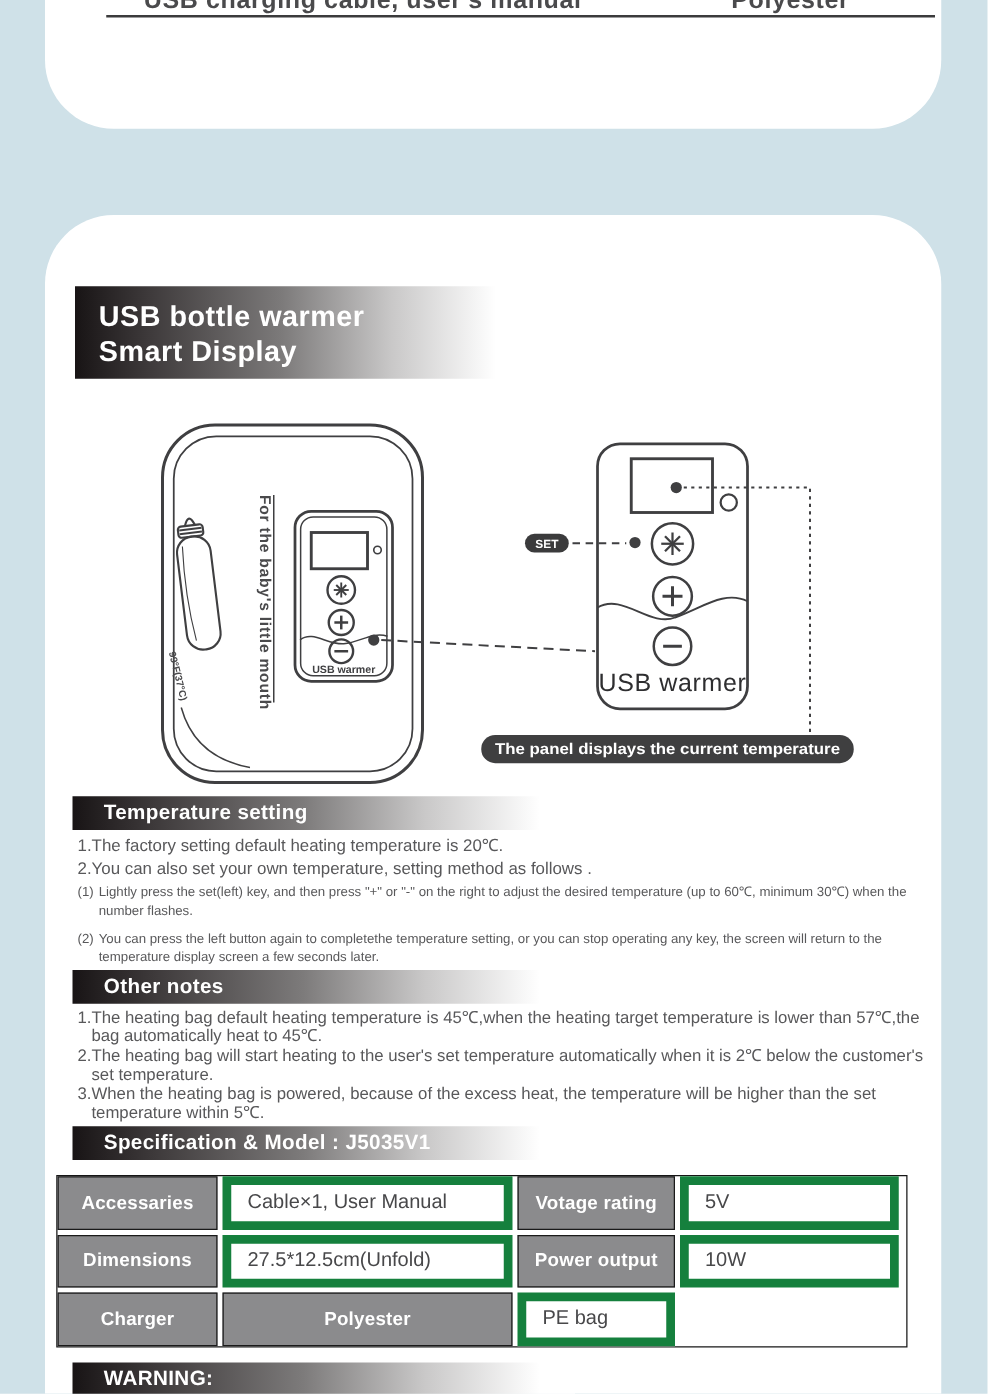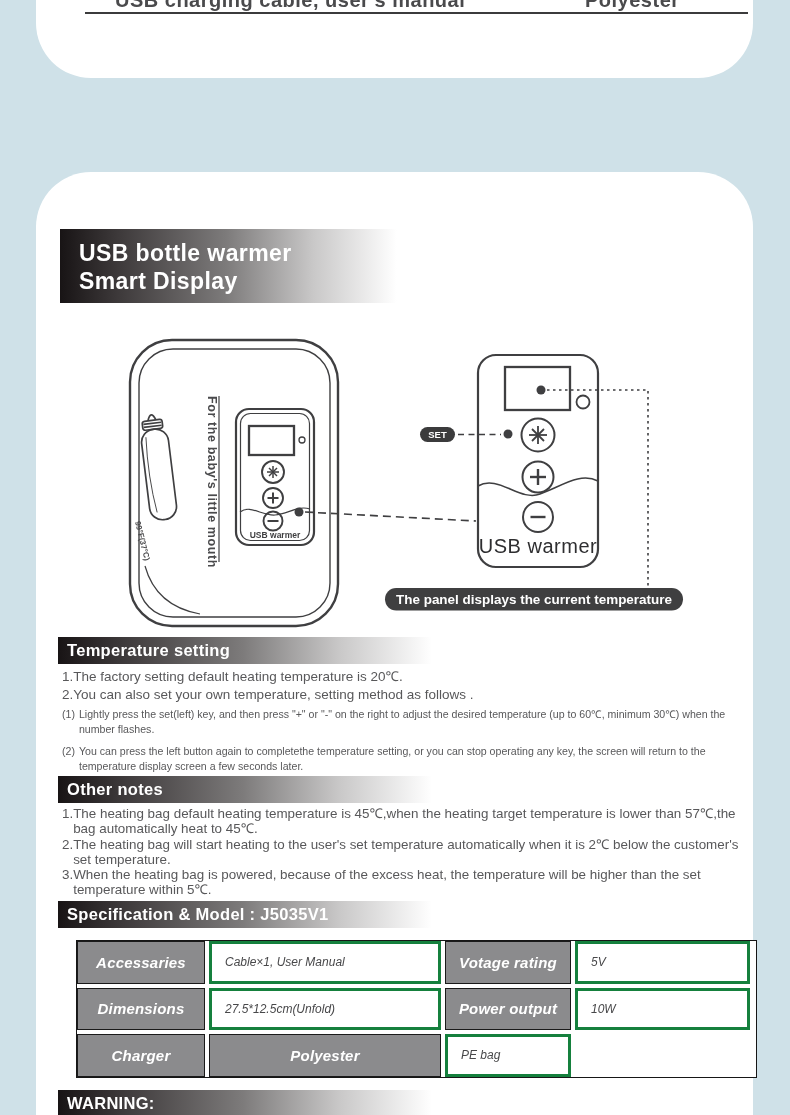--- a/index.html
+++ b/index.html
@@ -7,21 +7,21 @@
   body {
     position:relative; overflow:hidden;
     background:#cfe1e8;
     font-family:"Liberation Sans", sans-serif;
     color:#58585a;
   }
   .abs { position:absolute; }
 
   
   .top-card {
-    position:absolute; left:36px; top:0; width:717px; height:78px;
+    position:absolute; left:36px; top:0; width:717px; height:103px;
     background:#fff; border-radius:0 0 55px 55px; overflow:hidden;
   }
   .top-strip-text {
     position:absolute; top:-11px; font-size:20px; font-weight:bold;
     color:#4a4a4c; letter-spacing:0.5px; white-space:nowrap;
   }
   .top-rule { position:absolute; left:49px; top:12px; width:663px; height:2px; background:#3b3b3c; }
 
   
   .main-card {
@@ -32,47 +32,47 @@
   .gbar {
     background:linear-gradient(90deg,#181415 0%,#3d393a 16%,#7d7b7b 46%,#c9c8c8 70%,#ffffff 93%);
     color:#fff; font-weight:bold;
   }
   .title-bar {
     left:60px; top:229px; width:362px; height:74px;
     font-size:23px; line-height:28px; padding:10px 0 0 19px; letter-spacing:0.4px;
   }
   .section-bar {
     height:27px; line-height:27px; width:402px; left:58px;
-    font-size:16.5px; padding-left:9px; letter-spacing:0.3px;
+    font-size:16.5px; padding-left:25px; letter-spacing:0.3px;
   }
 
   .body-block { left:62px; width:688px; }
   .item { display:flex; }
   .item .num { flex:0 0 auto; }
   .item .txt { flex:1 1 auto; }
   .lg-items .item { font-size:13.5px; line-height:17.5px; }
   .sm-items .item { font-size:10.6px; line-height:14.5px; margin-top:4px; }
   .sm-items .item .num { margin-right:4px; }
   .notes-items .item { font-size:13.4px; line-height:15.3px; }
 
   
   .spec-table {
-    position:absolute; left:76px; top:940px; width:681px; height:138px;
+    position:absolute; left:45px; top:940px; width:681px; height:138px;
     background:#fff; border:1.5px solid #161616;
     display:grid; grid-template-columns:128px 232px 126px 175px;
-    grid-auto-rows:42.5px; gap:4px;font-style:italic;
+    grid-auto-rows:42.5px; gap:4px;
   }
   .tl {
     background:#8b8b8d; border:1px solid #1a1a1a; color:#fff;
     display:flex; align-items:center; justify-content:center;
     font-weight:bold; font-size:15px; letter-spacing:0.2px;
   }
   .tv {
-    background:#fff; border:3px solid #15803d; color:#48484a;
-    display:flex; align-items:center; padding-left:13px; font-size:12px;
+    background:#fff; border:7px solid #15803d; color:#48484a;
+    display:flex; align-items:center; padding-left:13px; font-size:16px;
   }
 
   .warning-bar { top:1090px; }
 
   svg text { font-family:"Liberation Sans", sans-serif; }
 </style>
 </head>
 <body>
 
 <div class="top-card">

